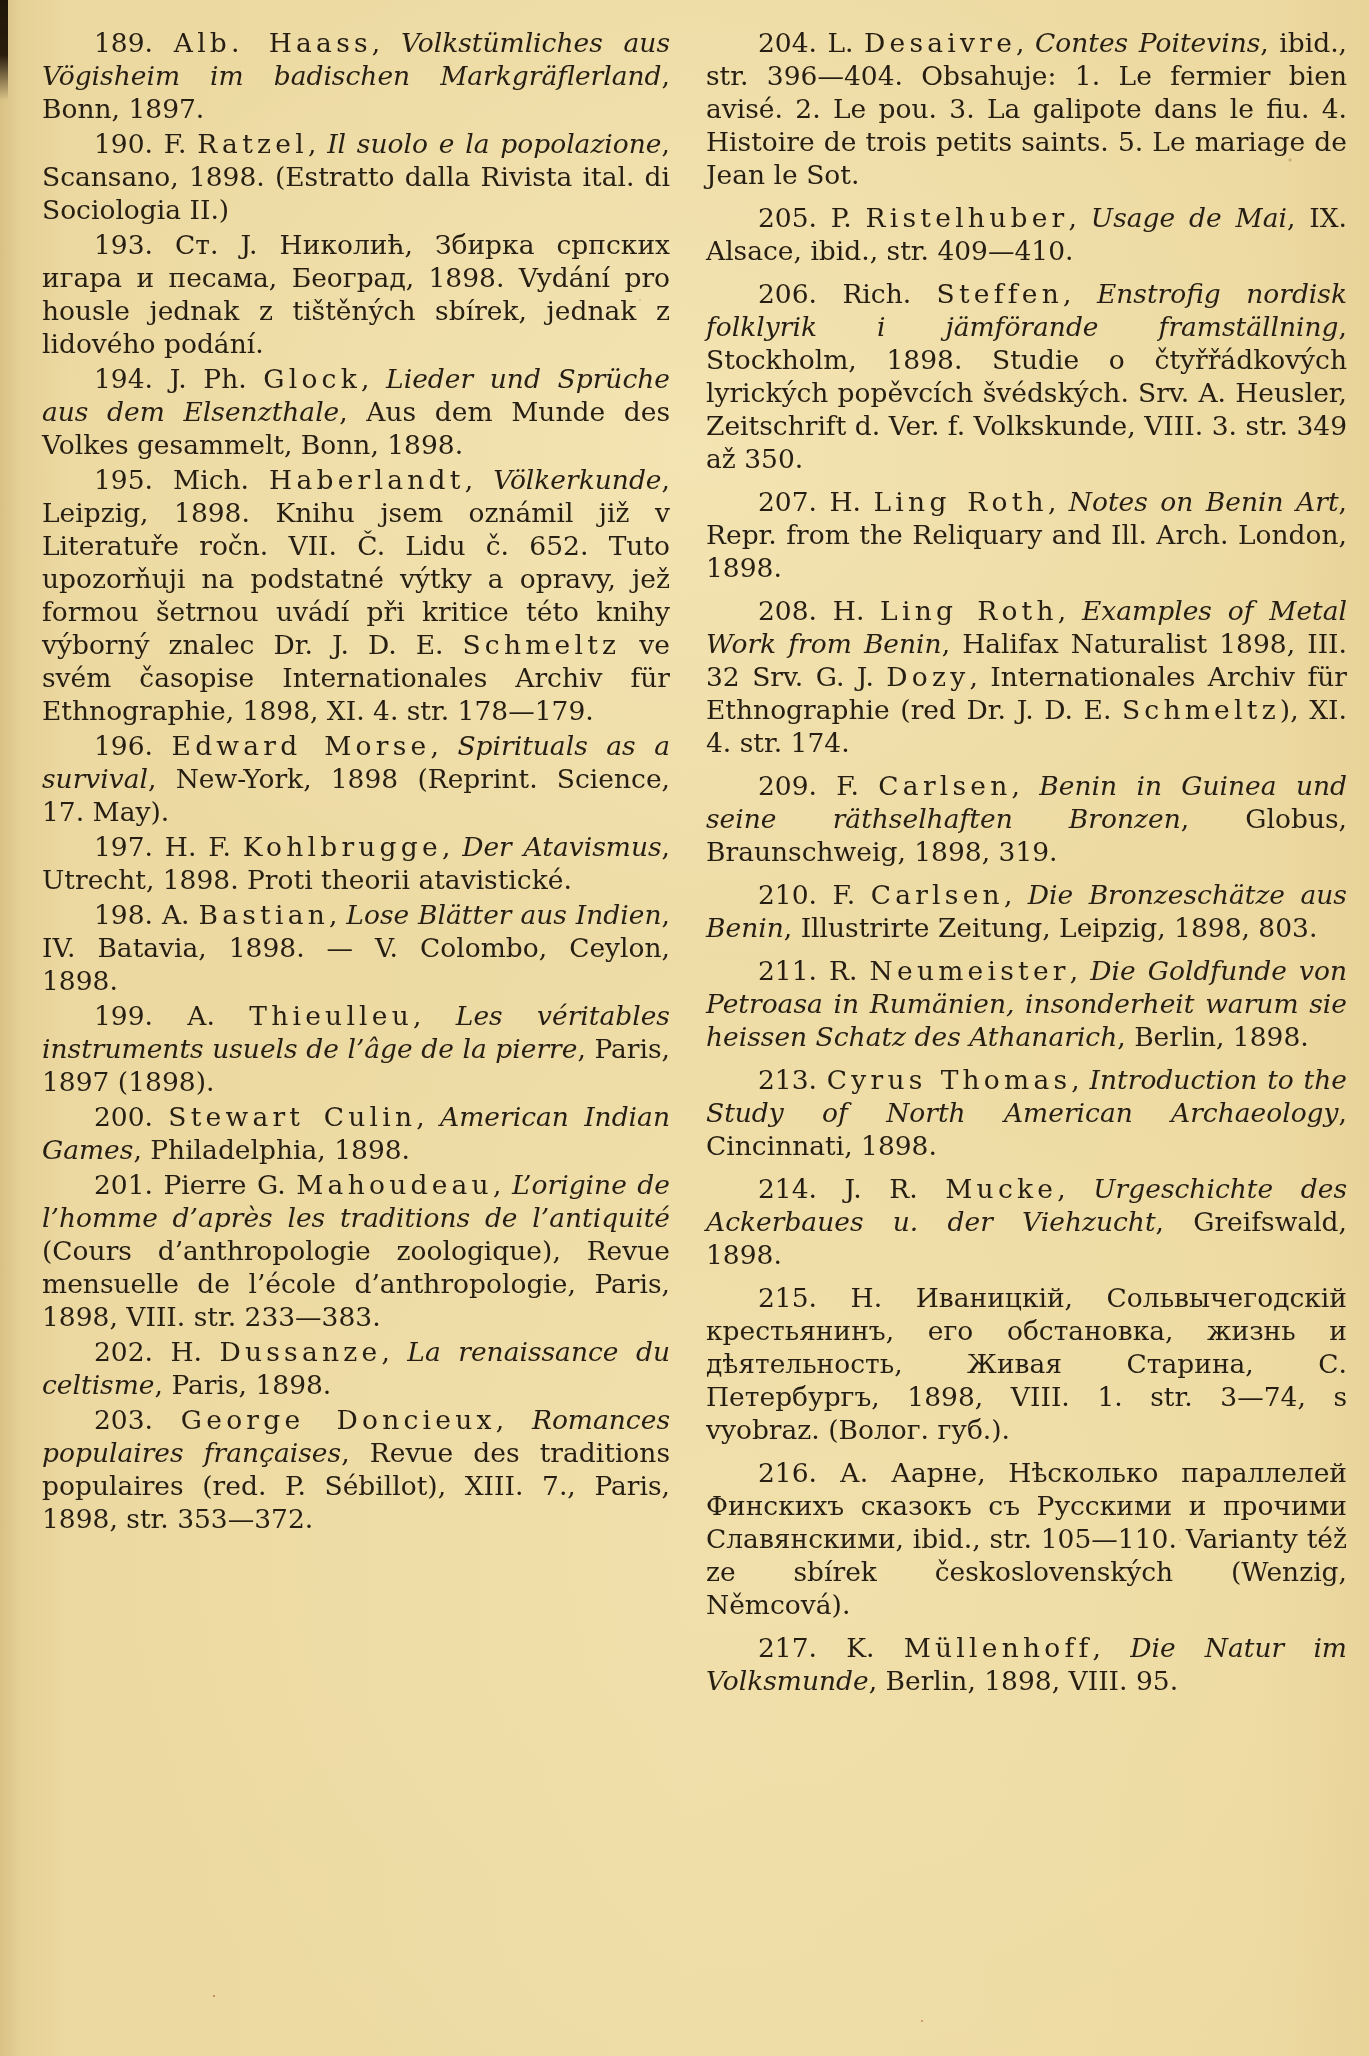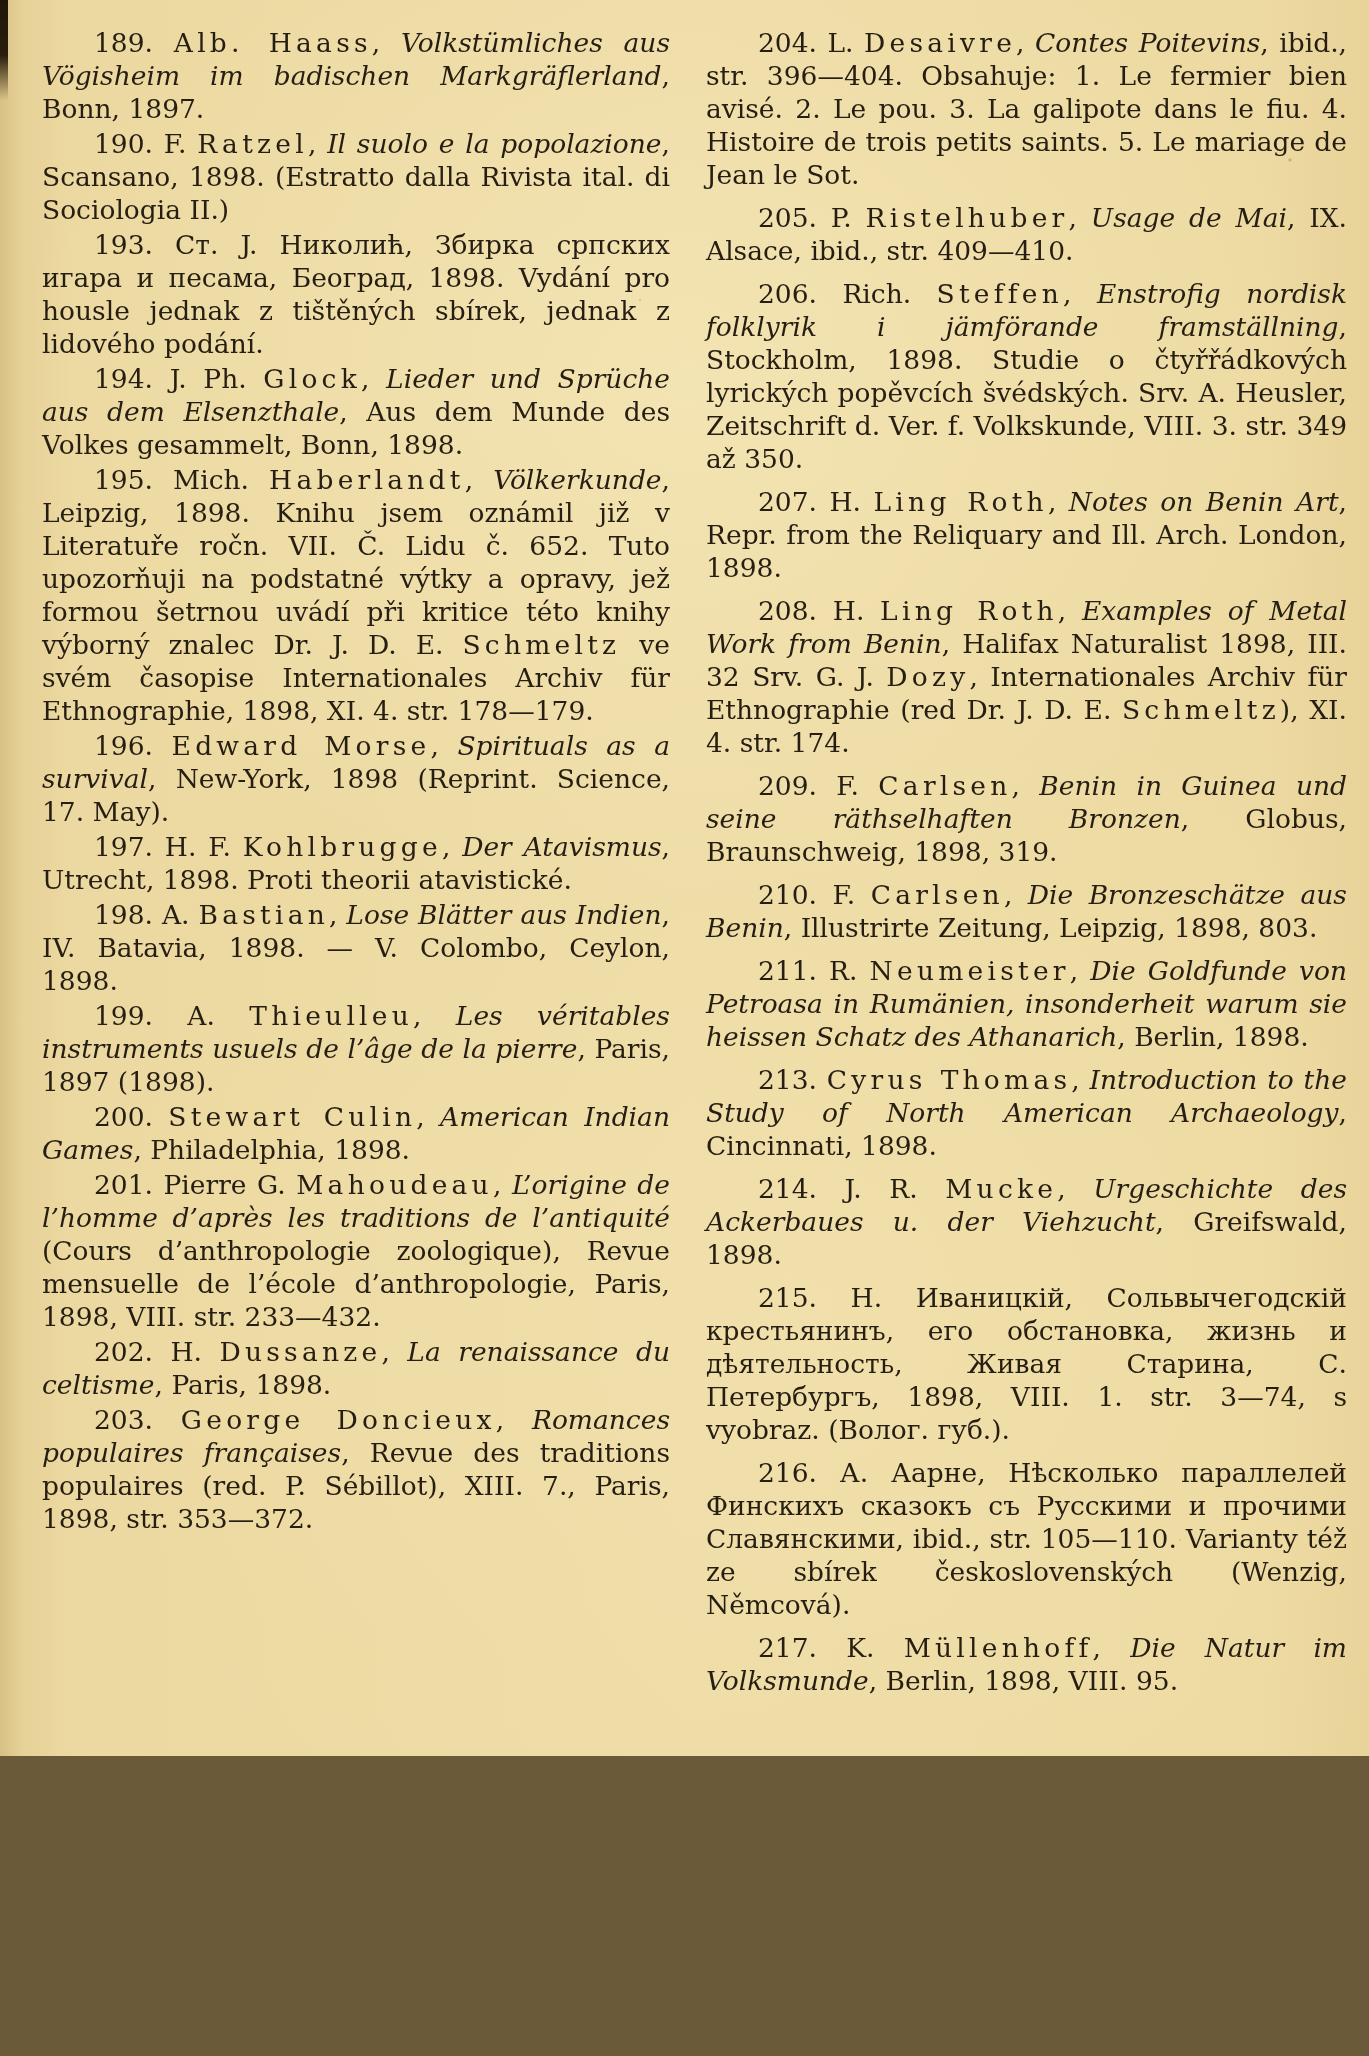--- a/index.html
+++ b/index.html
@@ -1,19 +1,19 @@
 <!DOCTYPE html>
 <html><head>
 <meta charset="utf-8">
 <title>Document</title>
 <style>
   html,body{margin:0;padding:0;background:#6b5a3a;}
   .page{
     position:relative;
-    width:1369px;height:1756px;
+    width:1369px;height:2056px;
     margin:0 auto;
     overflow:hidden;
     font-family:"DejaVu Serif","Liberation Serif",serif;
     color:#261e12;
     background-color:#ecd9a1;
     background-image:
       radial-gradient(2px 2px at 214px 1996px, rgba(178,70,22,.95), rgba(178,70,22,0) 80%),
       radial-gradient(2px 2px at 922px 2021px, rgba(160,80,30,.8), rgba(160,80,30,0) 80%),
       radial-gradient(3px 3px at 1290px 160px, rgba(150,100,40,.5), rgba(150,100,40,0) 80%),
       radial-gradient(3px 3px at 90px 520px, rgba(150,100,40,.4), rgba(150,100,40,0) 80%),
@@ -60,21 +60,21 @@
         <p class="entry"><span class="seg-n">189. </span><span class="seg-s">Alb. Haass</span><span class="seg-n">, </span><span class="seg-i">Volkstümliches aus Vögisheim im badischen Markgräflerland</span><span class="seg-n">, Bonn, 1897.</span></p>
         <p class="entry"><span class="seg-n">190. F. </span><span class="seg-s">Ratzel</span><span class="seg-n">, </span><span class="seg-i">Il suolo e la popolazione</span><span class="seg-n">, Scansano, 1898. (Estratto dalla Rivista ital. di Sociologia II.)</span></p>
         <p class="entry"><span class="seg-n">193. Ст. J. Николић, Збирка српских игара и песама, Београд, 1898. Vydání pro housle jednak z tištěných sbírek, jednak z lidového podání.</span></p>
         <p class="entry"><span class="seg-n">194. J. Ph. </span><span class="seg-s">Glock</span><span class="seg-n">, </span><span class="seg-i">Lieder und Sprüche aus dem Elsenzthale</span><span class="seg-n">, Aus dem Munde des Volkes gesammelt, Bonn, 1898.</span></p>
         <p class="entry"><span class="seg-n">195. Mich. </span><span class="seg-s">Haberlandt</span><span class="seg-n">, </span><span class="seg-i">Völkerkunde</span><span class="seg-n">, Leipzig, 1898. Knihu jsem oznámil již v Literatuře ročn. VII. Č. Lidu č. 652. Tuto upozorňuji na podstatné výtky a opravy, jež formou šetrnou uvádí při kritice této knihy výborný znalec Dr. J. D. E. </span><span class="seg-s">Schmeltz</span><span class="seg-n"> ve svém časopise Internationales Archiv für Ethnographie, 1898, XI. 4. str. 178—179.</span></p>
         <p class="entry"><span class="seg-n">196. </span><span class="seg-s">Edward Morse</span><span class="seg-n">, </span><span class="seg-i">Spirituals as a survival</span><span class="seg-n">, New-York, 1898 (Reprint. Science, 17. May).</span></p>
         <p class="entry"><span class="seg-n">197. H. F. </span><span class="seg-s">Kohlbrugge</span><span class="seg-n">, </span><span class="seg-i">Der Atavismus</span><span class="seg-n">, Utrecht, 1898. Proti theorii atavistické.</span></p>
         <p class="entry"><span class="seg-n">198. A. </span><span class="seg-s">Bastian</span><span class="seg-n">, </span><span class="seg-i">Lose Blätter aus Indien</span><span class="seg-n">, IV. Batavia, 1898. — V. Colombo, Ceylon, 1898.</span></p>
         <p class="entry"><span class="seg-n">199. A. </span><span class="seg-s">Thieulleu</span><span class="seg-n">, </span><span class="seg-i">Les véritables instruments usuels de l’âge de la pierre</span><span class="seg-n">, Paris, 1897 (1898).</span></p>
         <p class="entry"><span class="seg-n">200. </span><span class="seg-s">Stewart Culin</span><span class="seg-n">, </span><span class="seg-i">American Indian Games</span><span class="seg-n">, Philadelphia, 1898.</span></p>
-        <p class="entry"><span class="seg-n">201. Pierre G. </span><span class="seg-s">Mahoudeau</span><span class="seg-n">, </span><span class="seg-i">L’origine de l’homme d’après les traditions de l’antiquité</span><span class="seg-n"> (Cours d’anthropologie zoologique), Revue mensuelle de l’école d’anthropologie, Paris, 1898, VIII. str. 233—432.</span></p>
+        <p class="entry"><span class="seg-n">201. Pierre G. </span><span class="seg-s">Mahoudeau</span><span class="seg-n">, </span><span class="seg-i">L’origine de l’homme d’après les traditions de l’antiquité</span><span class="seg-n"> (Cours d’anthropologie zoologique), Revue mensuelle de l’école d’anthropologie, Paris, 1898, VIII. str. 233—383.</span></p>
         <p class="entry"><span class="seg-n">202. H. </span><span class="seg-s">Dussanze</span><span class="seg-n">, </span><span class="seg-i">La renaissance du celtisme</span><span class="seg-n">, Paris, 1898.</span></p>
         <p class="entry"><span class="seg-n">203. </span><span class="seg-s">George Doncieux</span><span class="seg-n">, </span><span class="seg-i">Romances populaires françaises</span><span class="seg-n">, Revue des traditions populaires (red. P. Sébillot), XIII. 7., Paris, 1898, str. 353—372.</span></p>
       </div>
     <div class="col col-right">
         <p class="entry"><span class="seg-n">204. L. </span><span class="seg-s">Desaivre</span><span class="seg-n">, </span><span class="seg-i">Contes Poitevins</span><span class="seg-n">, ibid., str. 396—404. Obsahuje: 1. Le fermier bien avisé. 2. Le pou. 3. La galipote dans le fiu. 4. Histoire de trois petits saints. 5. Le mariage de Jean le Sot.</span></p>
         <p class="entry"><span class="seg-n">205. P. </span><span class="seg-s">Ristelhuber</span><span class="seg-n">, </span><span class="seg-i">Usage de Mai</span><span class="seg-n">, IX. Alsace, ibid., str. 409—410.</span></p>
         <p class="entry"><span class="seg-n">206. Rich. </span><span class="seg-s">Steffen</span><span class="seg-n">, </span><span class="seg-i">Enstrofig nordisk folklyrik i jämförande framställning</span><span class="seg-n">, Stockholm, 1898. Studie o čtyřřádkových lyrických popěvcích švédských. Srv. A. Heusler, Zeitschrift d. Ver. f. Volkskunde, VIII. 3. str. 349 až 350.</span></p>
         <p class="entry"><span class="seg-n">207. H. </span><span class="seg-s">Ling Roth</span><span class="seg-n">, </span><span class="seg-i">Notes on Benin Art</span><span class="seg-n">, Repr. from the Reliquary and Ill. Arch. London, 1898.</span></p>
         <p class="entry"><span class="seg-n">208. H. </span><span class="seg-s">Ling Roth</span><span class="seg-n">, </span><span class="seg-i">Examples of Metal Work from Benin</span><span class="seg-n">, Halifax Naturalist 1898, III. 32 Srv. G. J. </span><span class="seg-s">Dozy</span><span class="seg-n">, Internationales Archiv für Ethnographie (red Dr. J. D. E. </span><span class="seg-s">Schmeltz</span><span class="seg-n">), XI. 4. str. 174.</span></p>
         <p class="entry"><span class="seg-n">209. F. </span><span class="seg-s">Carlsen</span><span class="seg-n">, </span><span class="seg-i">Benin in Guinea und seine räthselhaften Bronzen</span><span class="seg-n">, Globus, Braunschweig, 1898, 319.</span></p>

